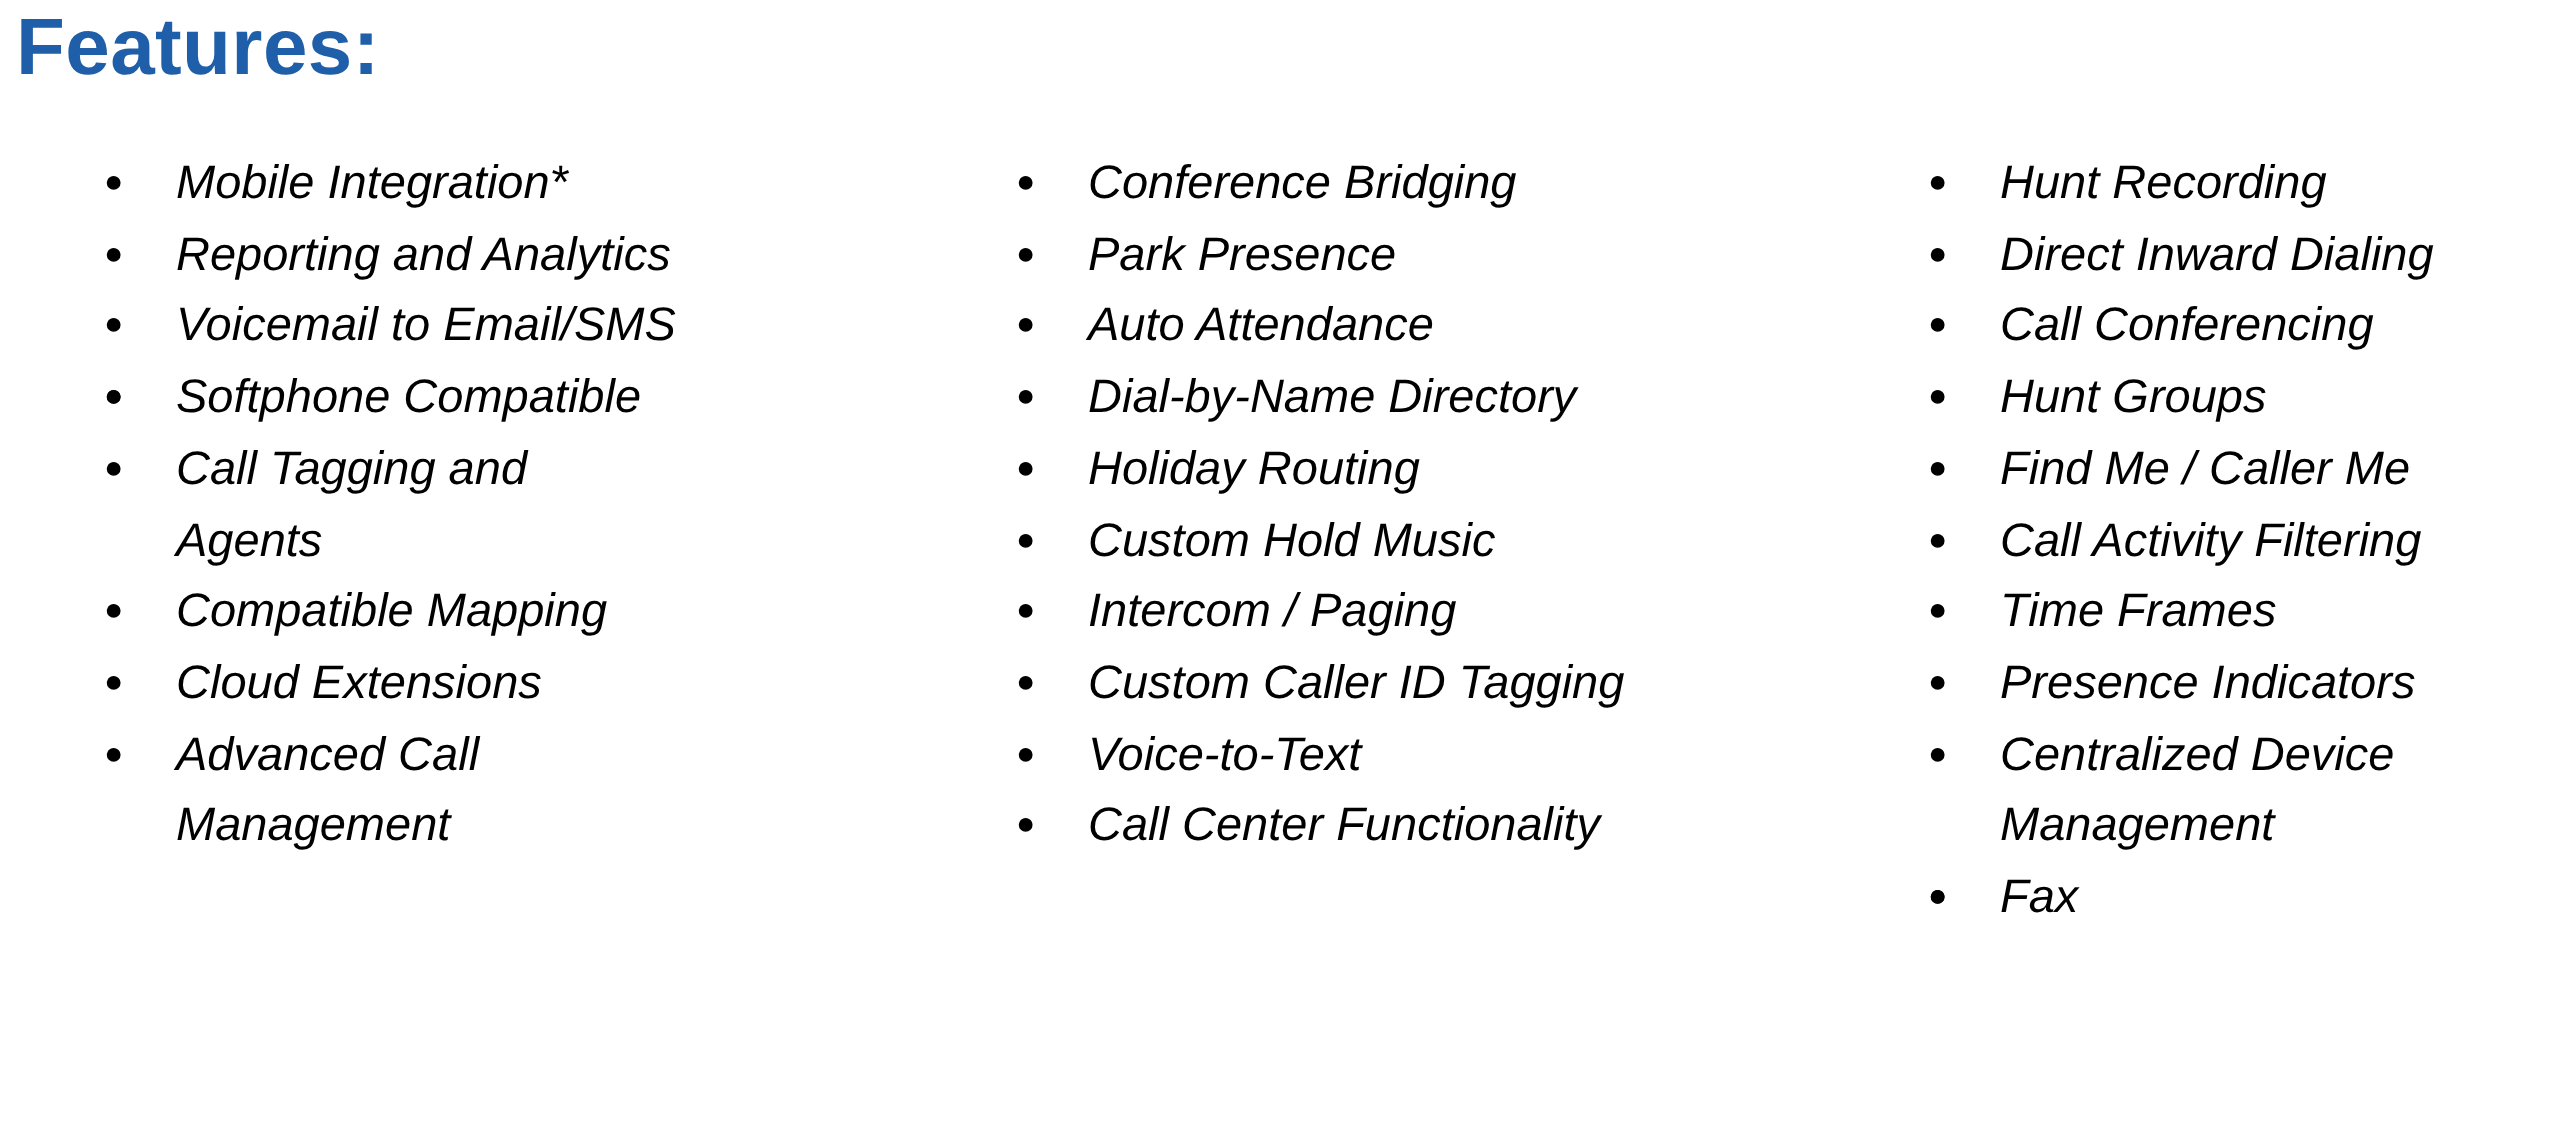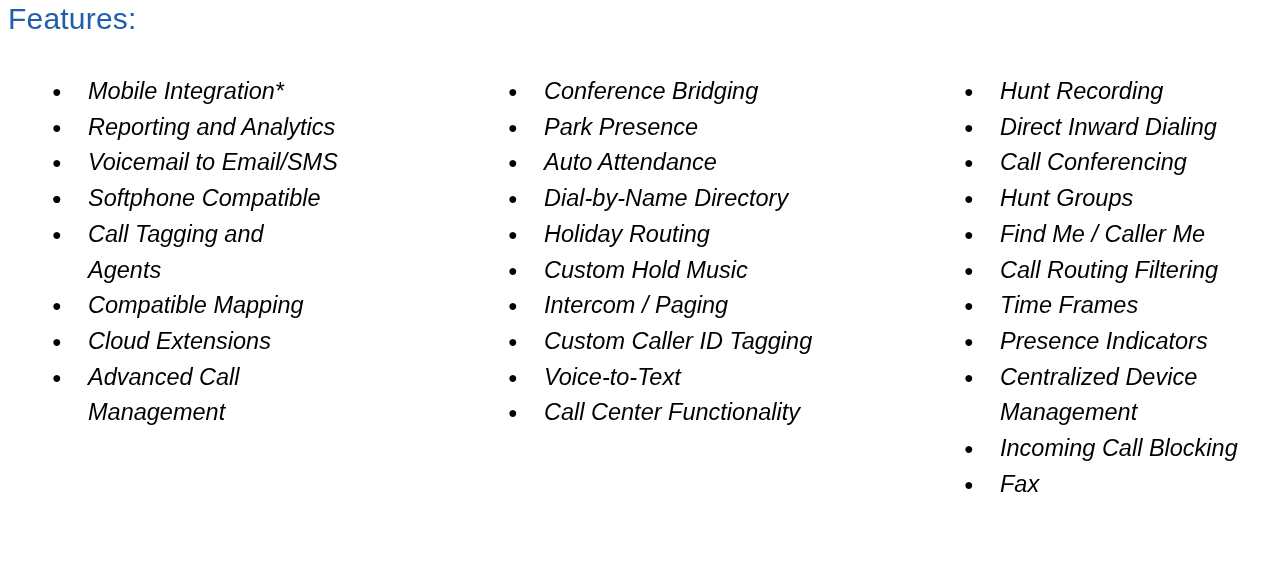--- a/index.html
+++ b/index.html
@@ -18,22 +18,22 @@
     position: relative;
     width: 1283px;
     height: 564px;
     box-sizing: border-box;
     padding: 0;
   }
   .heading {
     position: absolute;
     left: 8px;
     top: 2px;
-    font-size: 30px;
-    font-weight: normal;
+    font-size: 40px;
+    font-weight: bold;
     color: #1f5fa9;
     letter-spacing: 0.2px;
   }
   .columns {
     position: absolute;
     left: 0;
     top: 74px;
     width: 1283px;
     display: flex;
     flex-direction: row;
@@ -189,37 +189,36 @@
         <li>
             <span class="bullet">●</span>
             <span class="item-text">Hunt Groups</span>
           </li>
         <li>
             <span class="bullet">●</span>
             <span class="item-text">Find Me / Caller Me</span>
           </li>
         <li>
             <span class="bullet">●</span>
-            <span class="item-text">Call Routing Filtering</span>
+            <span class="item-text">Call Activity Filtering</span>
           </li>
         <li>
             <span class="bullet">●</span>
             <span class="item-text">Time Frames</span>
           </li>
         <li>
             <span class="bullet">●</span>
             <span class="item-text">Presence Indicators</span>
           </li>
         <li>
             <span class="bullet">●</span>
             <span class="item-text">Centralized Device Management</span>
           </li>
         <li>
             <span class="bullet">●</span>
-            <span class="item-text">Incoming Call Blocking</span>
           </li>
         <li>
             <span class="bullet">●</span>
             <span class="item-text">Fax</span>
           </li>
       </ul>
     </div>
 
   </div>
 </div>

